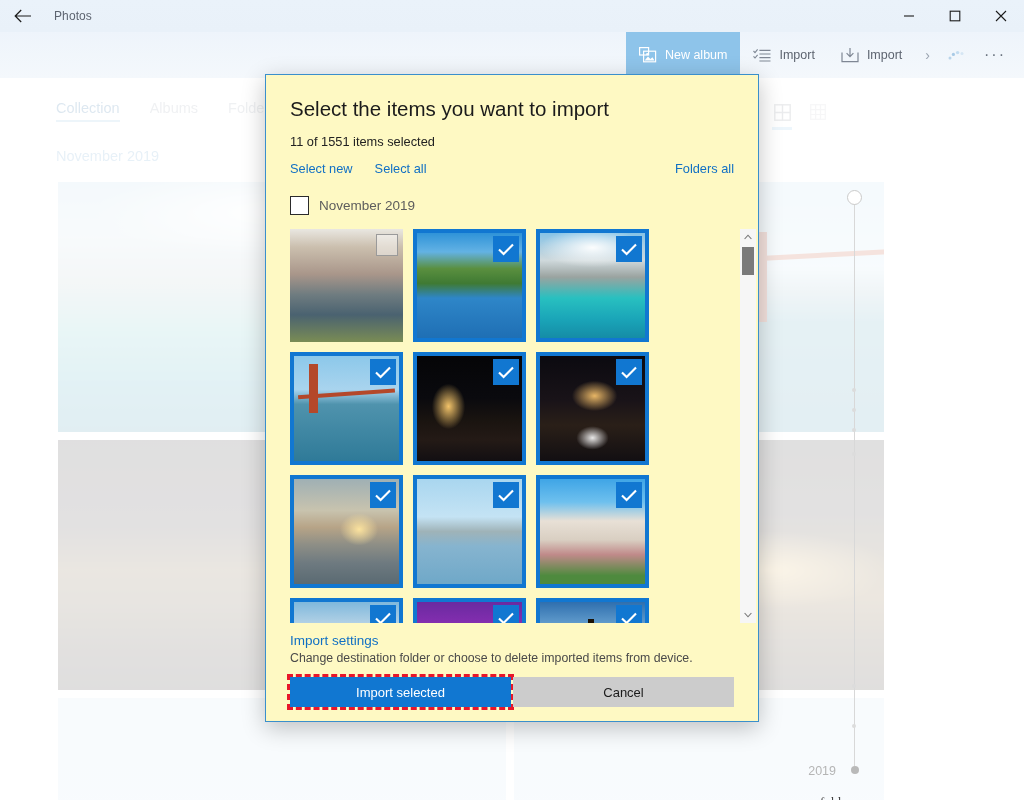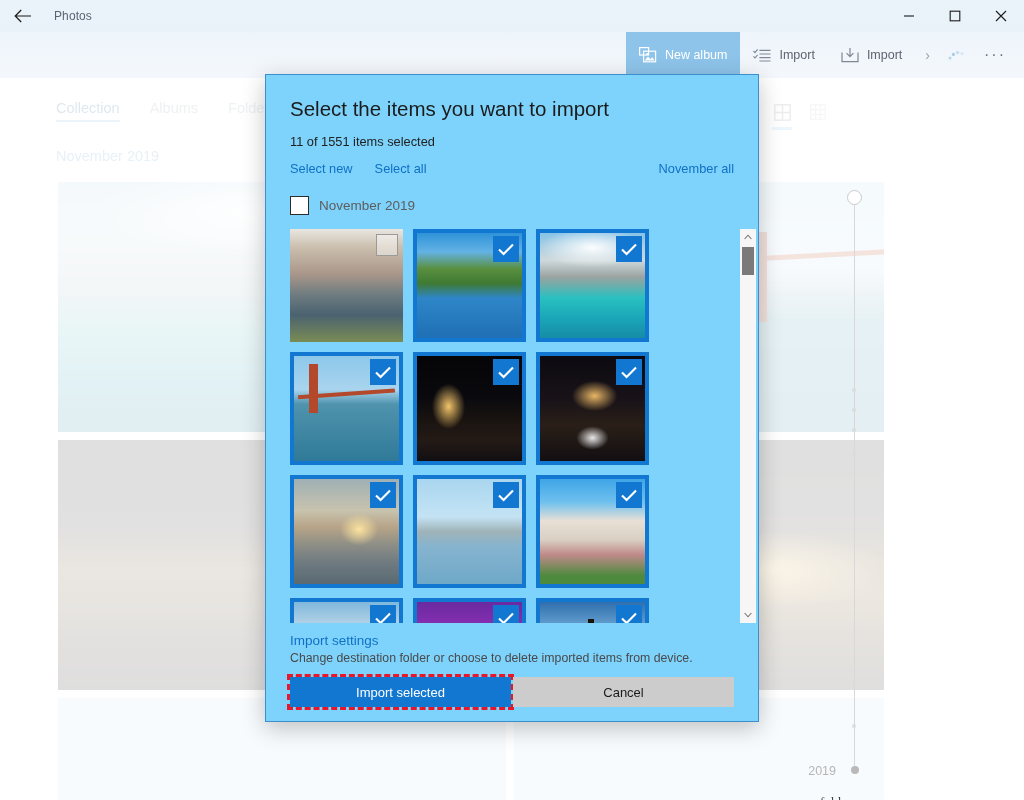--- a/index.html
+++ b/index.html
@@ -166,21 +166,21 @@
   .watermark {
     position: absolute; right: 8px; bottom: 2px;
     font-size: 13px; color: #3d3d3d; font-family: "Liberation Serif", serif;
   }
 
   
   .dialog {
     position: absolute;
     left: 265px; top: 74px;
     width: 494px; height: 648px;
-    background: #7dd3fc;
+    background: #fef9c3;
     border: 1px solid #3a8fcc;
     box-shadow: 0 6px 22px rgba(0,0,0,.24);
     display: flex; flex-direction: column;
   }
   .dlg-head { padding: 22px 24px 0 24px; }
   .dlg-title { font-size: 20.5px; color: #1b1b1b; font-weight: 400; }
   .dlg-sub { font-size: 12.8px; color: #222; margin-top: 13px; }
   .dlg-links {
     display: flex; align-items: center; margin-top: 12px;
     font-size: 12.8px;
@@ -481,21 +481,21 @@
     <div class="watermark">folder.com</div>
   </div>
 
   <div class="dialog">
     <div class="dlg-head">
       <div class="dlg-title">Select the items you want to import</div>
       <div class="dlg-sub">11 of 1551 items selected</div>
       <div class="dlg-links">
         <span class="lnk">Select new</span>
         <span class="lnk">Select all</span>
-        <span class="lnk right">November all</span>
+        <span class="lnk right">Folders all</span>
       </div>
     </div>
 
     <div class="group-row">
       <div class="cbox"></div>
       <div class="group-label">November 2019</div>
     </div>
 
     <div class="thumbs-wrap">
       <div class="thumbs">

